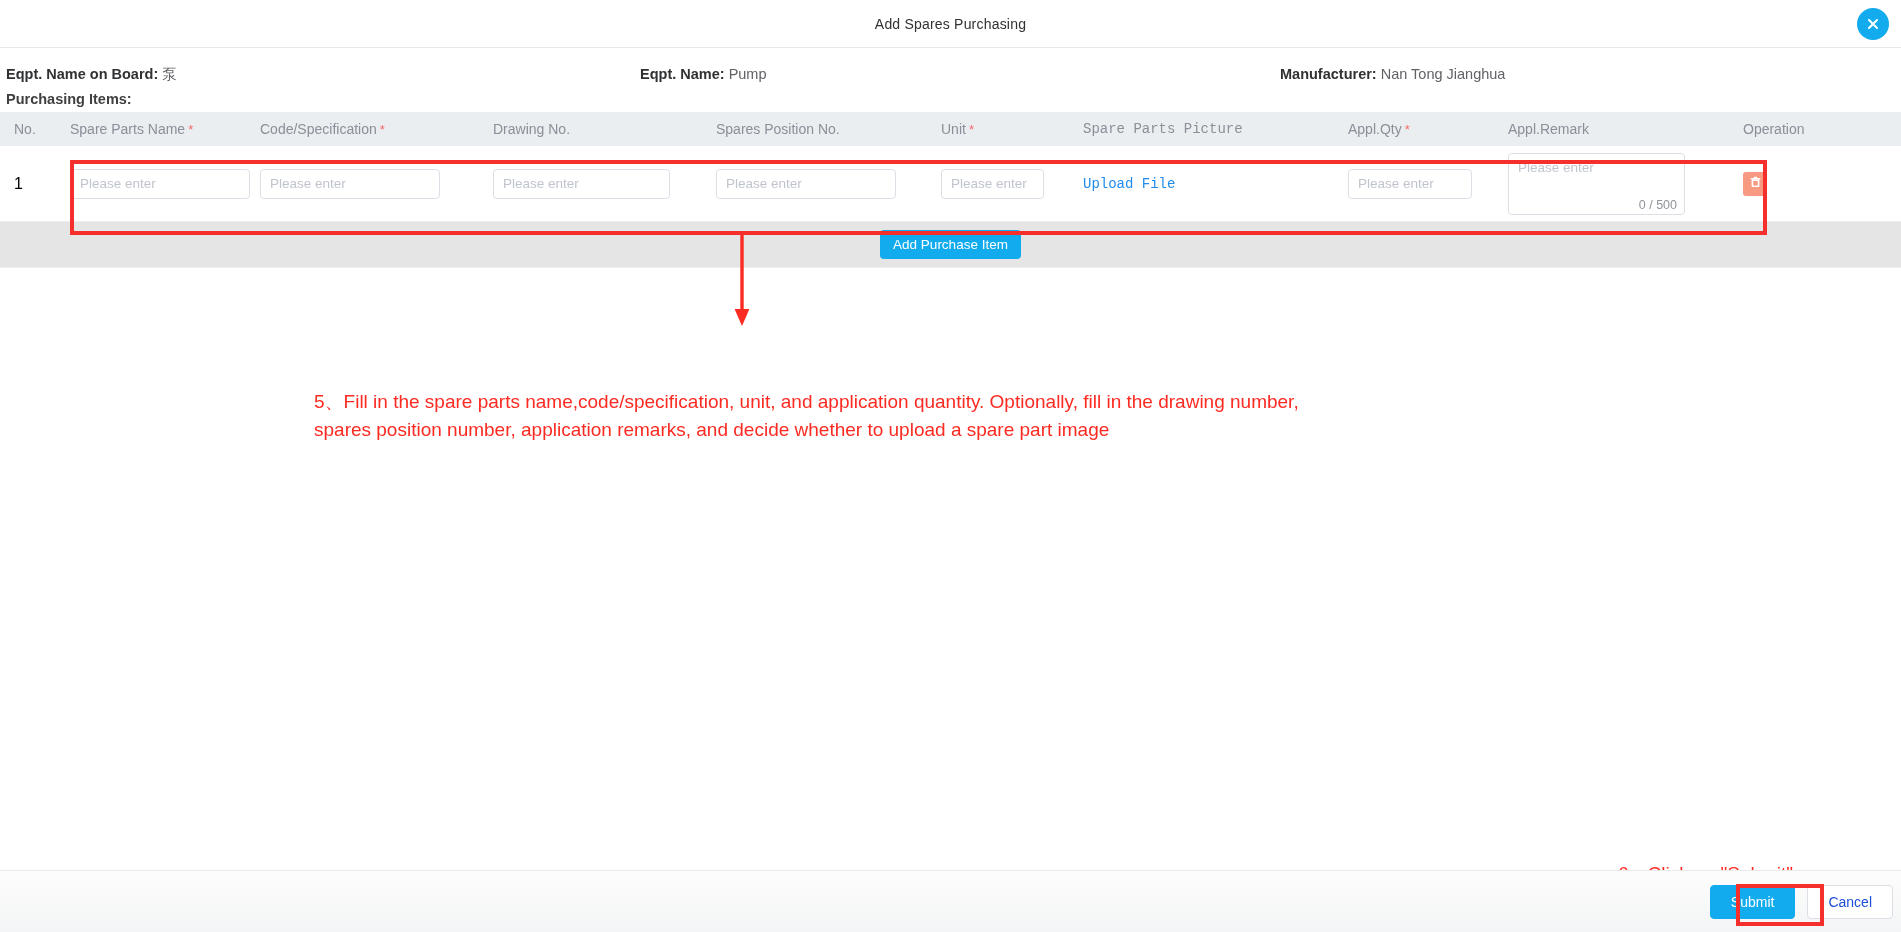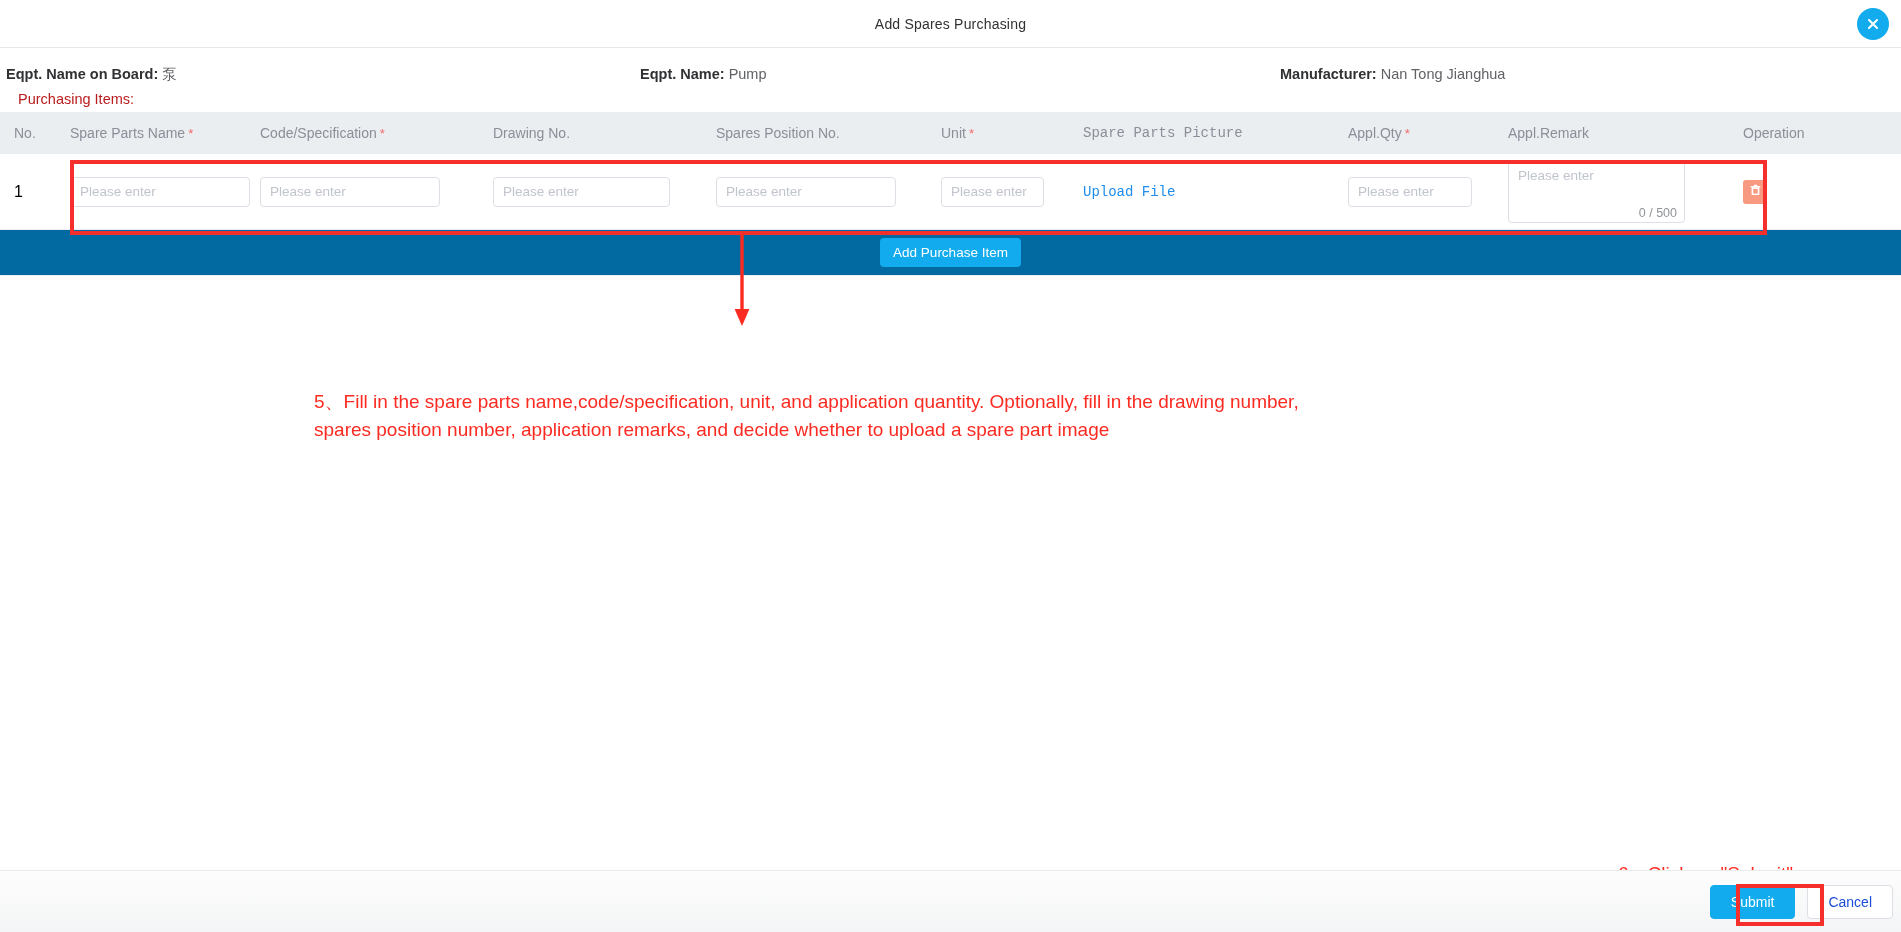--- a/index.html
+++ b/index.html
@@ -61,32 +61,32 @@
     color: #606266;
   }
   .info-cell { flex: 0 0 auto; }
   .c1 { width: 640px; padding-left: 6px; }
   .c2 { width: 640px; }
   .c3 { width: 600px; }
   .info-label { font-weight: bold; color: #303133; }
   .info-value { color: #606266; }
 
   .purchasing-items {
-    font-weight: normal;
+    font-weight: bold;
     font-size: 14.5px;
-    color: #b91c1c;
-    padding-left: 18px;
+    color: #404040;
+    padding-left: 6px;
     line-height: 25px;
   }
 
   
   .tbl { width: 1901px; position: relative; }
   .thead {
     background: #ebeef0;
-    height: 42px;
+    height: 34px;
     display: flex;
     align-items: center;
     font-size: 14px;
     color: #8a8f99;
     border-bottom: 1px solid #ebeef5;
   }
   .th { flex: 0 0 auto; padding-left: 0; }
   .req { color: #f56c6c; font-size: 13px; padding-left: 3px; }
 
   .trow {
@@ -171,21 +171,21 @@
     display: flex; align-items: center; justify-content: center;
     cursor: pointer;
     padding: 0;
   }
 
   
   .add-bar {
     height: 46px;
     display: flex; align-items: center; justify-content: center;
     border-bottom: 1px solid #ebeef5;
-    background: #0369a1;
+    background: #e5e5e5;
   }
   .add-btn {
     background: #12abee;
     color: #fff;
     border: none;
     border-radius: 4px;
     font-size: 13.5px;
     padding: 7px 13px;
     cursor: pointer;
     font-family: "Liberation Sans", sans-serif;

